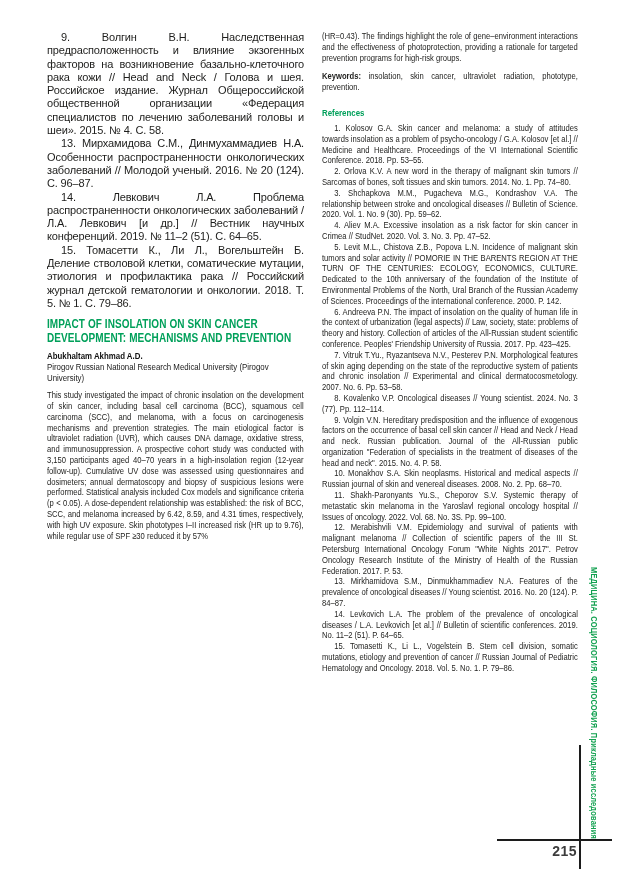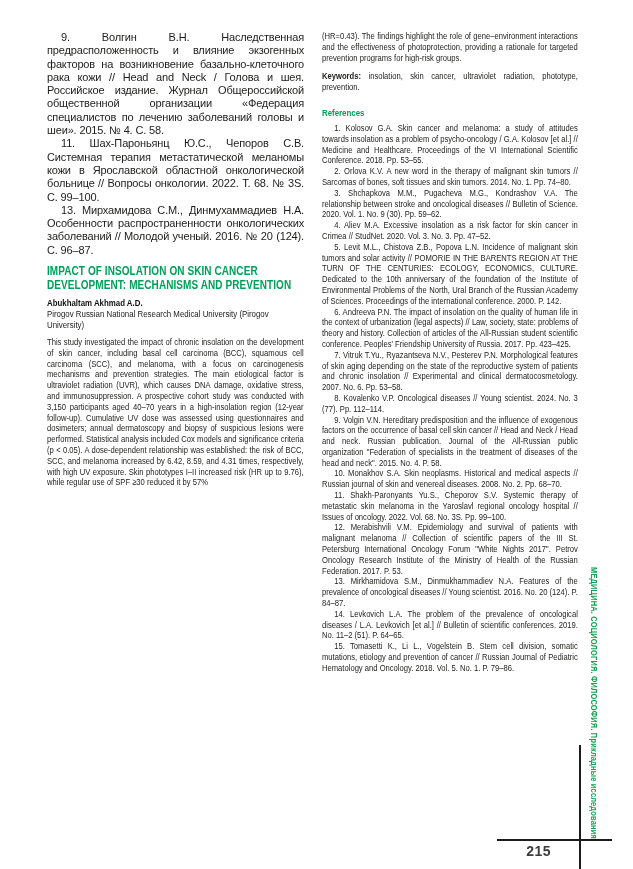--- a/index.html
+++ b/index.html
@@ -35,34 +35,35 @@
   .sidebar-text {
     position:absolute; left:599px; top:567px; width:328px;
     transform-origin:0 0; transform:rotate(90deg) scaleX(0.83);
     font-size:9px; font-weight:bold; color:#12a150;
     white-space:nowrap; letter-spacing:0.2px;
   }
   
   .v-rule { position:absolute; left:579px; top:745px; width:2px; height:124px; background:#1c1c1c; }
   .h-rule { position:absolute; left:497px; top:839px; width:115px; height:2px; background:#1c1c1c; }
   .page-number {
-    position:absolute; left:471px; top:843px; width:80px; text-align:right;
+    position:absolute; left:497px; top:843px; width:80px; text-align:right;
     font-size:14px; font-weight:bold; color:#3c3c3c; letter-spacing:0.5px;
   }
 </style>
 </head>
 <body>
 
 <div class="page">
 
   <div class="col-left">
     <div class="ru-refs">
       <p>9. Волгин В.Н. Наследственная предрасположенность и влияние экзогенных факторов на возникновение базально-клеточного рака кожи // Head and Neck / Голова и шея. Российское издание. Журнал Общероссийской общественной организации «Федерация специалистов по лечению заболеваний головы и шеи». 2015. № 4. С. 58.</p>
-      <p>11. Шах-Пароньянц Ю.С., Чепоров С.В. Системная терапия метастатической меланомы кожи в Ярославской областной онкологической больнице // Вопросы онкологии. 2022. Т. 68. № 3S. С. 99–100.</p>
       <p>13. Мирхамидова С.М., Динмухаммадиев Н.А. Особенности распространенности онкологических заболеваний // Молодой ученый. 2016. № 20 (124). С. 96–87.</p>
+      <p>14. Левкович Л.А. Проблема распространенности онкологических заболеваний / Л.А. Левкович [и др.] // Вестник научных конференций. 2019. № 11–2 (51). С. 64–65.</p>
+      <p>15. Томасетти К., Ли Л., Вогельштейн Б. Деление стволовой клетки, соматические мутации, этиология и профилактика рака // Российский журнал детской гематологии и онкологии. 2018. Т. 5. № 1. С. 79–86.</p>
     </div>
 
     <div class="article-block">
       <h2 class="article-title">IMPACT OF INSOLATION ON SKIN CANCER DEVELOPMENT: MECHANISMS AND PREVENTION</h2>
       <p class="article-author">Abukhaltam Akhmad A.D.</p>
       <p class="article-affiliation">Pirogov Russian National Research Medical University (Pirogov University)</p>
       <p class="abstract-text">This study investigated the impact of chronic insolation on the development of skin cancer, including basal cell carcinoma (BCC), squamous cell carcinoma (SCC), and melanoma, with a focus on carcinogenesis mechanisms and prevention strategies. The main etiological factor is ultraviolet radiation (UVR), which causes DNA damage, oxidative stress, and immunosuppression. A prospective cohort study was conducted with 3,150 participants aged 40–70 years in a high-insolation region (12-year follow-up). Cumulative UV dose was assessed using questionnaires and dosimeters; annual dermatoscopy and biopsy of suspicious lesions were performed. Statistical analysis included Cox models and significance criteria (p &lt; 0.05). A dose-dependent relationship was established: the risk of BCC, SCC, and melanoma increased by 6.42, 8.59, and 4.31 times, respectively, with high UV exposure. Skin phototypes I–II increased risk (HR up to 9.76), while regular use of SPF ≥30 reduced it by 57%</p>
     </div>
   </div>
 

